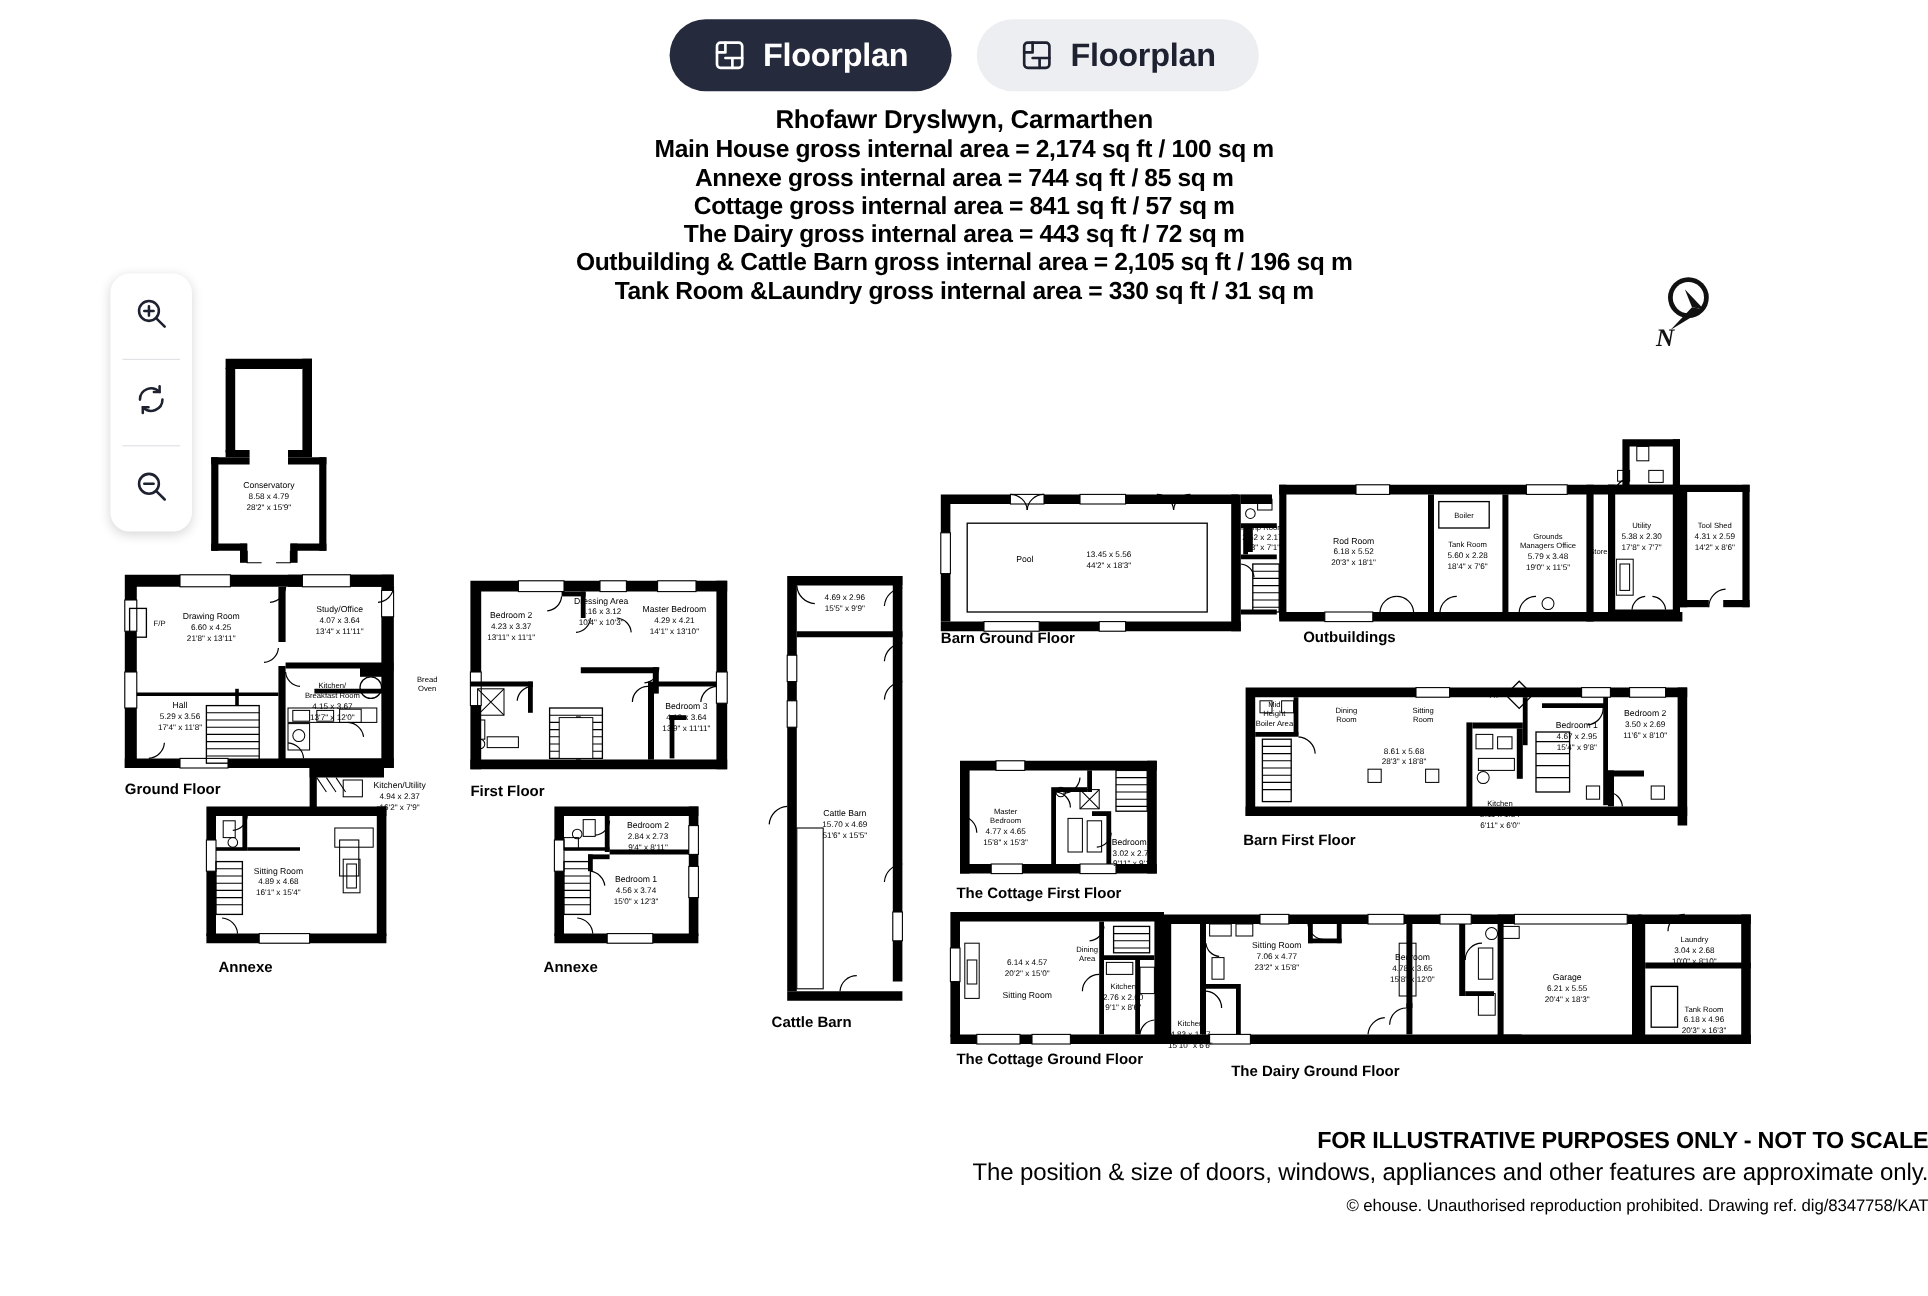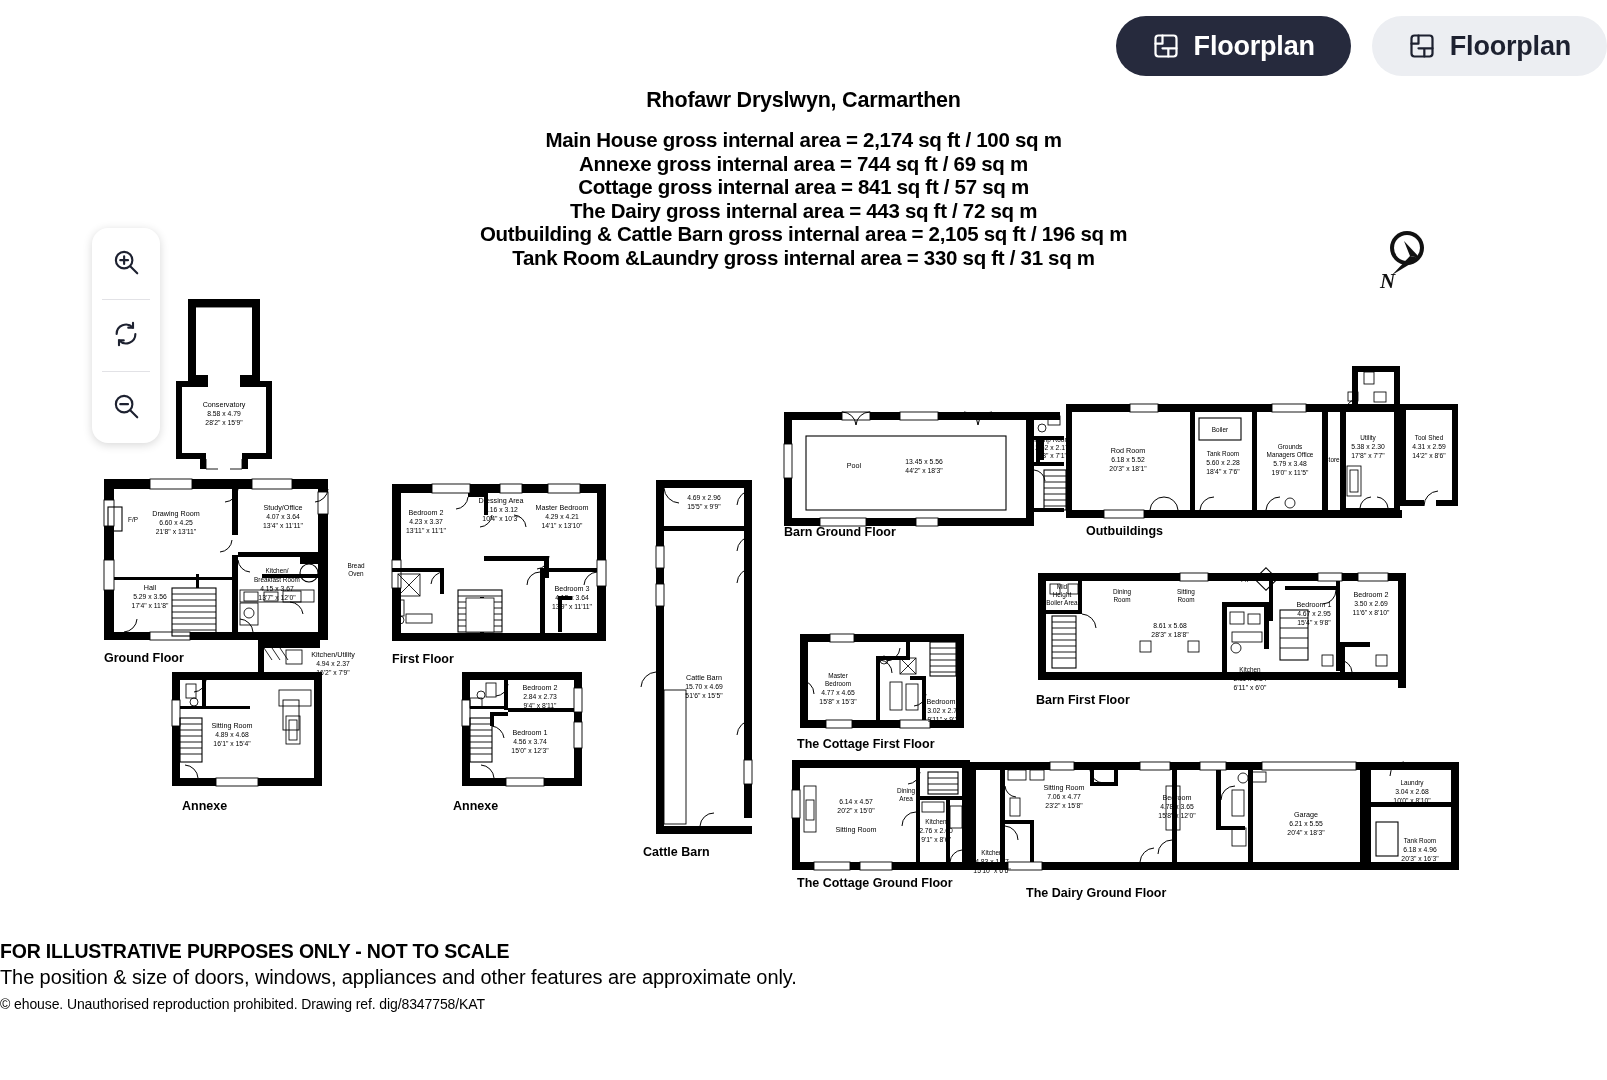--- a/index.html
+++ b/index.html
@@ -7,21 +7,21 @@
     width:1607px;height:1080px;
     background:#ffffff;
     font-family:"Liberation Sans", sans-serif;
     color:#000;
     overflow:hidden;
     position:relative;
   }
   
   #tabbar{
     position:absolute;top:16px;left:0;width:100%;
-    display:flex;justify-content:flex-end;gap:21px;
+    display:flex;justify-content:center;gap:21px;
     z-index:40;
   }
   .pill{
     display:flex;align-items:center;gap:14px;
     height:60px;padding:0 36px;
     border-radius:32px;
     font-size:27px;font-weight:600;letter-spacing:-.2px;
     cursor:pointer;user-select:none;
   }
   .pill.active{background:#262a3d;color:#ffffff;}
@@ -29,21 +29,21 @@
   .pill svg{display:block;}
 
   
   #header{
     position:absolute;top:88px;left:0;width:100%;
     text-align:center;
     z-index:20;
   }
   #header .title{
     font-size:21.5px;font-weight:bold;letter-spacing:-.2px;line-height:24px;
-    margin-bottom:16px;
+    margin-bottom:1px;
   }
   #header .line{
     font-size:20.5px;font-weight:bold;letter-spacing:-.3px;line-height:23.5px;
   }
 
   
   #zoomctl{
     position:absolute;left:92px;top:228px;
     width:68px;background:#ffffff;
     border-radius:16px;
@@ -59,21 +59,21 @@
   .zdiv{width:48px;height:1px;background:#e2e2e6;}
 
   
   #compass{position:absolute;left:1364px;top:228px;width:70px;height:72px;z-index:20;}
 
   
   #plan{position:absolute;left:0;top:0;width:1607px;height:1080px;}
 
   
   #footer{
-    position:absolute;left:0;top:938px;width:100%;text-align:left;
+    position:absolute;left:0;top:938px;width:100%;text-align:right;
   }
   #footer .f1{font-size:19.5px;font-weight:bold;letter-spacing:-.2px;line-height:26px;}
   #footer .f2{font-size:20px;line-height:27px;letter-spacing:-.1px;}
   #footer .f3{font-size:14px;line-height:27px;letter-spacing:-.1px;}
 </style>
 </head>
 <body>
 
 <div id="tabbar">
   <div class="pill active">
@@ -92,21 +92,21 @@
         <path d="M3 10h6M9 3v7M9 14h12M14 14v7"></path>
       </svg>
     </span>
     <span>Floorplan</span>
   </div>
 </div>
 
 <div id="header">
   <div class="title">Rhofawr Dryslwyn, Carmarthen</div>
   <div class="line">Main House gross internal area = 2,174 sq ft / 100 sq m</div>
-  <div class="line">Annexe gross internal area = 744 sq ft / 69 sq m</div>
+  <div class="line">Annexe gross internal area = 744 sq ft / 85 sq m</div>
   <div class="line">Cottage gross internal area = 841 sq ft / 57 sq m</div>
   <div class="line">The Dairy gross internal area = 443 sq ft / 72 sq m</div>
   <div class="line">Outbuilding &amp; Cattle Barn gross internal area = 2,105 sq ft / 196 sq m</div>
   <div class="line">Tank Room &amp;Laundry gross internal area = 330 sq ft / 31 sq m</div>
 </div>
 
 <div id="zoomctl">
   <div class="zbtn">
     <span>
       <svg width="30" height="30" viewBox="0 0 24 24" fill="none" stroke="#1d2130" stroke-width="1.7" stroke-linecap="round">

